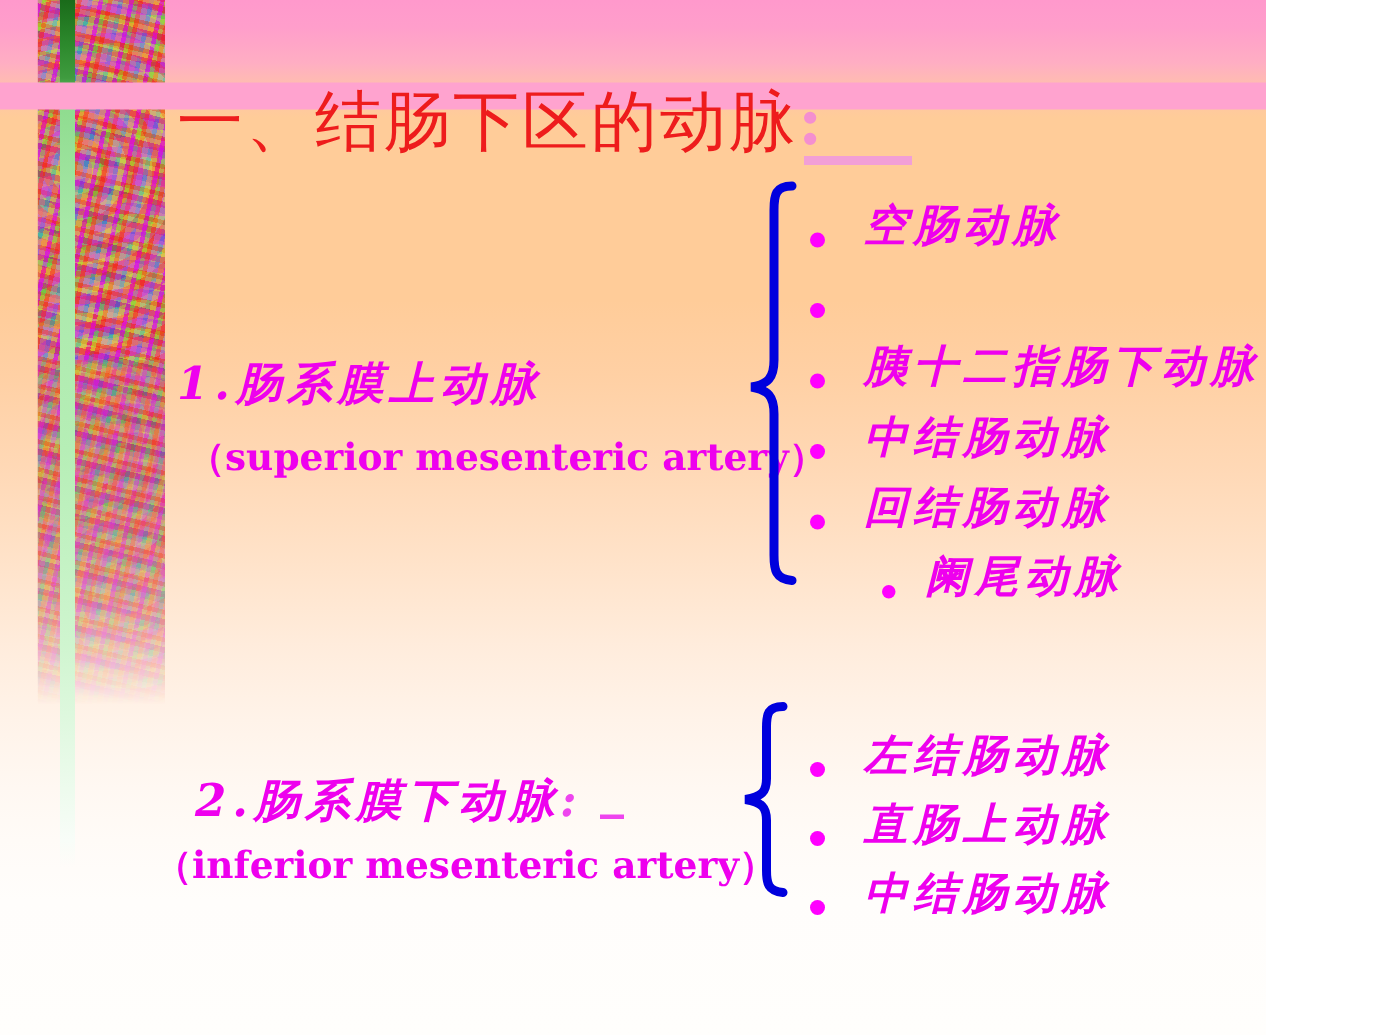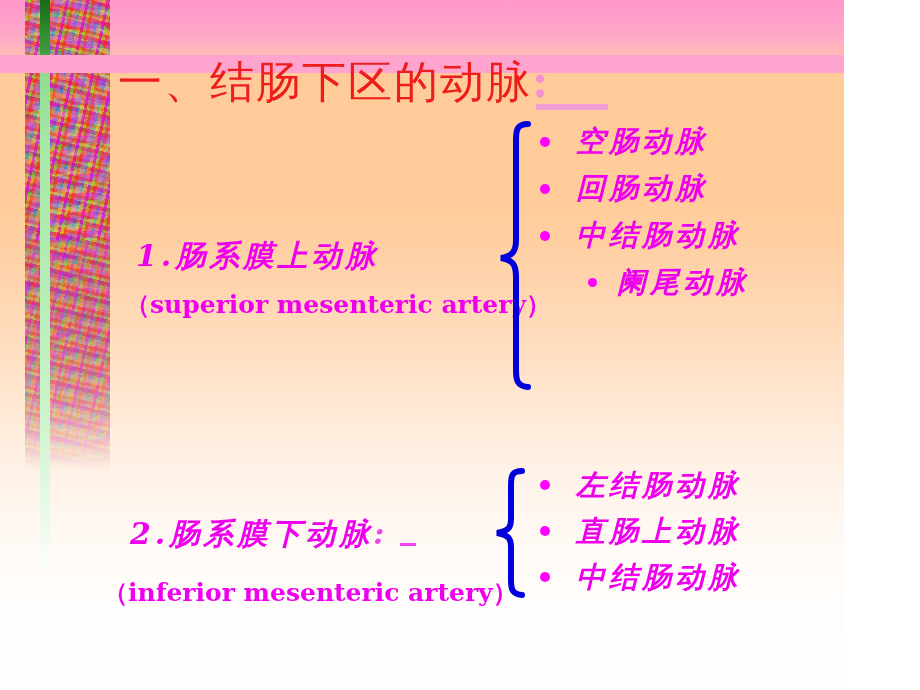--- a/index.html
+++ b/index.html
@@ -141,45 +141,45 @@
   .sec-cn {
     font-size: 30px;
     letter-spacing: 4px;
   }
   .sec-en {
     font-size: 25px;
     font-style: normal;
     letter-spacing: 0px;
   }
 
-  #sec1-cn { left: 136px; top: 236px; }
+  #sec1-cn { left: 118px; top: 236px; }
   #sec1-en { left: 125px; top: 288px; }
   #sec2-cn { left: 130px; top: 514px; }
-  #sec2-en { left: 103px; top: 576px; }
+  #sec2-en { left: 103px; top: 560px; }
 
   .sec-colon { color: #ee44ee; }
   .sec-underline {
     position: absolute;
     left: 400px;
     top: 543px;
     width: 16px;
     height: 3px;
     background: #ee44ee;
   }
 
   
   .bullet-list {
     position: absolute;
   }
   #list-superior { left: 540px; top: 118px; }
-  #list-inferior { left: 540px; top: 462px; }
+  #list-inferior { left: 540px; top: 472px; }
 
   .bullet-item {
     display: flex;
-    align-items: center;
+    align-items: flex-end;
     height: 47px;
     white-space: nowrap;
   }
   #list-inferior .bullet-item { height: 46px; }
 
   .bullet-dot {
     flex: 0 0 auto;
     width: 10px;
     height: 10px;
     border-radius: 50%;
@@ -226,25 +226,32 @@
     <path d="M 33 6 C 22 6, 21 12, 21 22 L 21 122 C 21 134, 17 138, 6 140 C 17 142, 21 146, 21 158 L 21 252 C 21 262, 22 268, 33 269" fill="none" stroke="#0000DD" stroke-width="6" stroke-linecap="round"></path>
   </svg>
 
   <div class="bullet-list" id="list-superior">
     <div class="bullet-item">
       <span class="bullet-dot"></span>
       <span class="bullet-text">空肠动脉</span>
     </div>
     <div class="bullet-item">
       <span class="bullet-dot"></span>
-      <span class="bullet-text">回肠动脉</span>
+    </div>
+    <div class="bullet-item">
+      <span class="bullet-dot"></span>
+      <span class="bullet-text">胰十二指肠下动脉</span>
     </div>
     <div class="bullet-item">
       <span class="bullet-dot"></span>
       <span class="bullet-text">中结肠动脉</span>
+    </div>
+    <div class="bullet-item">
+      <span class="bullet-dot"></span>
+      <span class="bullet-text">回结肠动脉</span>
     </div>
     <div class="bullet-item sub">
       <span class="bullet-dot"></span>
       <span class="bullet-text">阑尾动脉</span>
     </div>
   </div>
 
   <div class="sec-heading sec-cn" id="sec2-cn"><span>2.肠系膜下动脉</span><span class="sec-colon">:</span></div>
   <div class="sec-underline"></div>
   <div class="sec-heading sec-en" id="sec2-en">（inferior mesenteric artery）</div>

